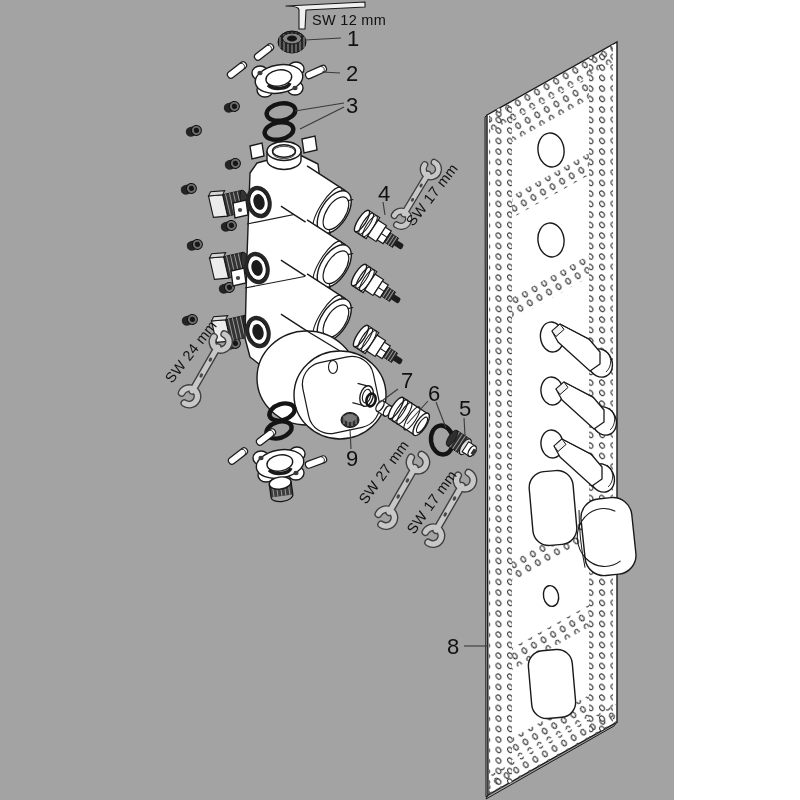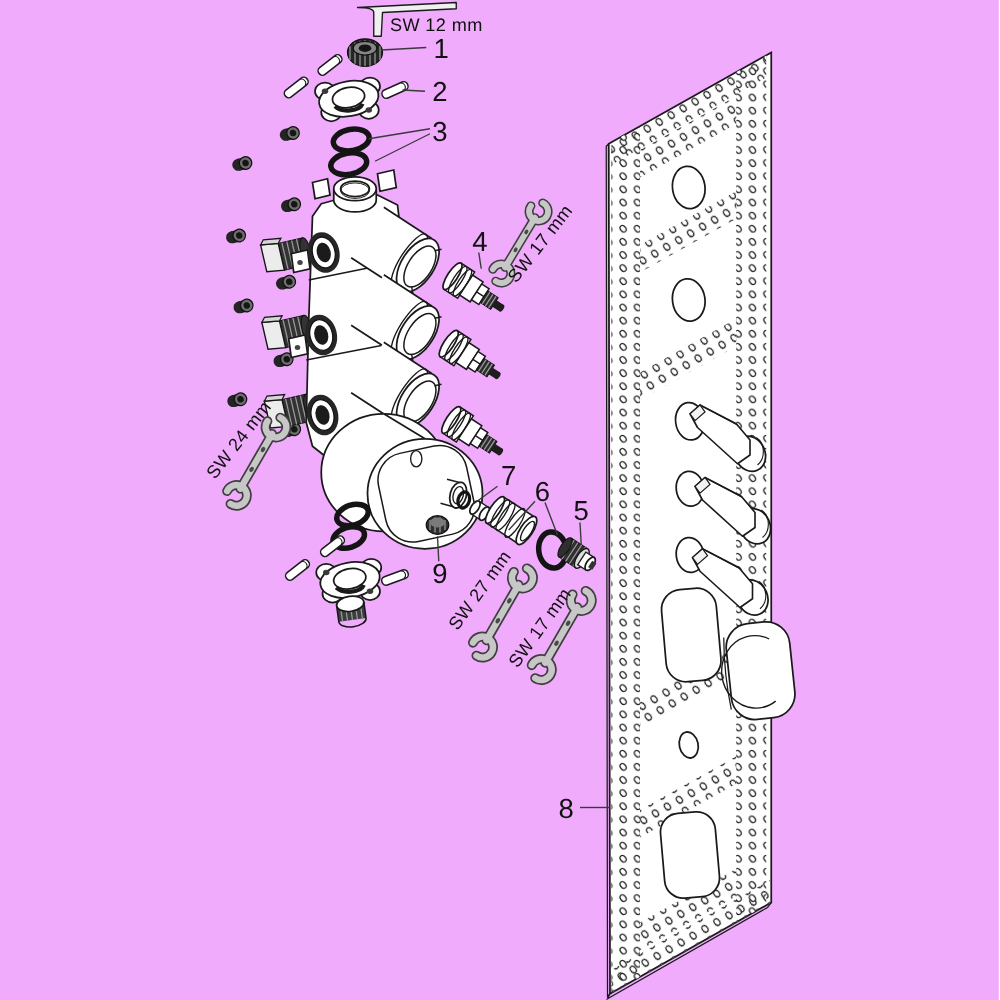--- a/index.html
+++ b/index.html
@@ -1,16 +1,16 @@
 <!DOCTYPE html>
 <html><head>
 <meta charset="utf-8">
 <style>
   html,body{margin:0;padding:0;background:#ffffff;}
-  .stage{position:relative;width:799px;height:800px;background:#f0abfc;overflow:hidden;
+  .stage{position:relative;width:674px;height:800px;background:#a3a3a3;overflow:hidden;
          font-family:"Liberation Sans", sans-serif;}
   svg{position:absolute;left:0;top:0;}
   text{font-family:"Liberation Sans", sans-serif;fill:#111;}
   .num{font-size:22px;}
   .toollabel{font-size:14.5px;letter-spacing:.3px;}
   .ln{fill:#ffffff;stroke:#1a1a1a;stroke-width:1.4;}
   .ln2{fill:none;stroke:#1a1a1a;stroke-width:1.1;}
   .oring{fill:none;stroke:#141414;stroke-width:4.4;}
   .leader{stroke:#3a3a3a;stroke-width:1.1;fill:none;}
   .wb{fill:none;stroke:#3f3f3f;stroke-width:9.5;stroke-linecap:round;}

